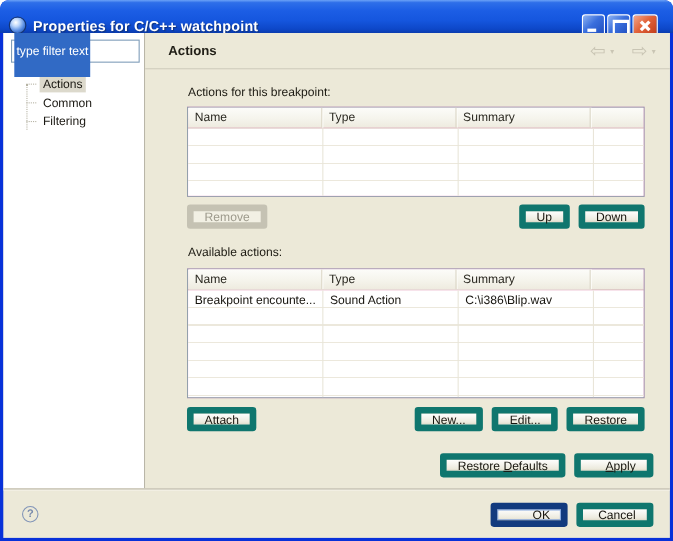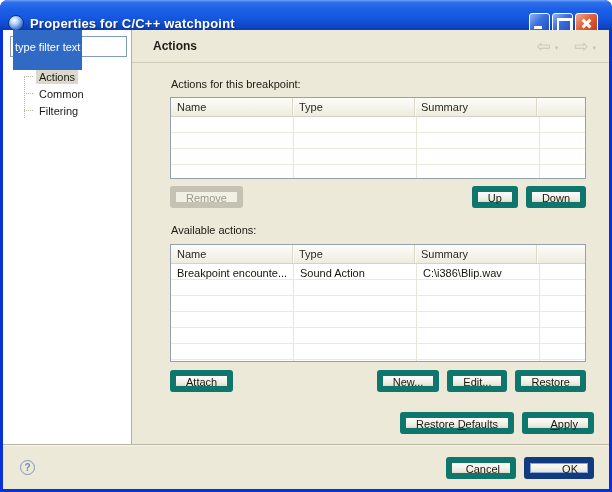--- a/index.html
+++ b/index.html
@@ -202,17 +202,17 @@
             <button class="btn apply"><span></span><span class="mn">A</span><span>pply</span></button>
           </div>
         </div>
       </div>
     </div>
 
     <div class="hsep"></div>
     <div class="footer">
       <div class="help-circle">?</div>
       <span class="spacer"></span>
+      <button class="btn default okbtn">OK</button>
       <button class="btn cancelbtn">Cancel</button>
-      <button class="btn default okbtn">OK</button>
     </div>
   </div>
 </div>
 
 </body></html>

